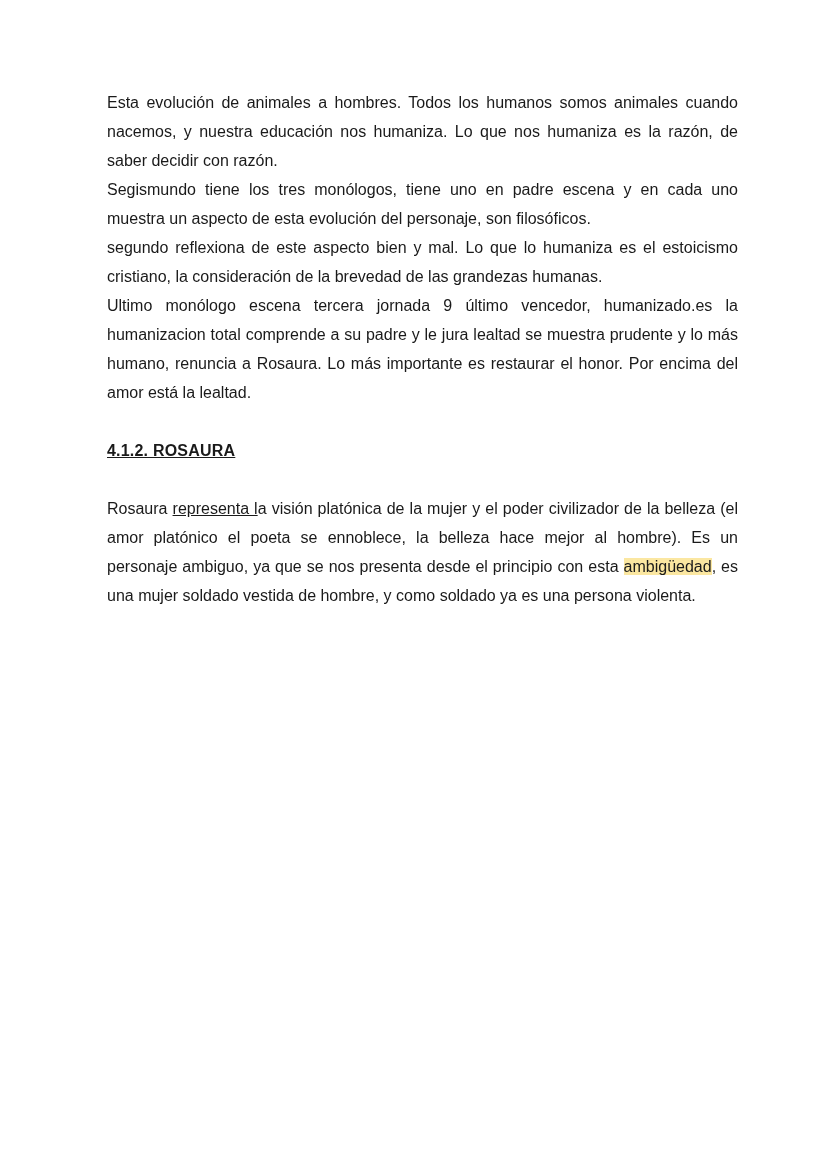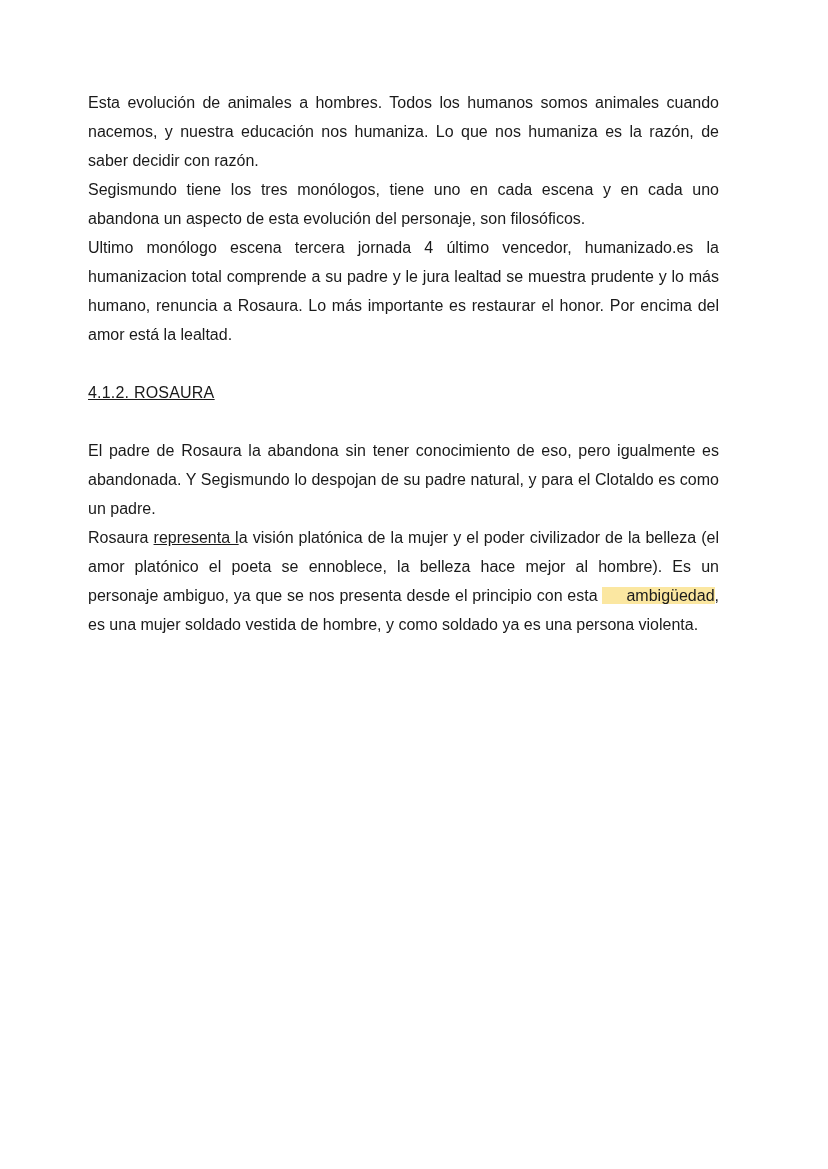--- a/index.html
+++ b/index.html
@@ -15,21 +15,21 @@
     overflow: hidden;
   }
   .page {
     position: relative;
     width: 828px;
     height: 1169px;
     background: #ffffff;
   }
   .doc {
     position: absolute;
-    left: 88px;
+    left: 107px;
     top: 88px;
     width: 631px;
     font-size: 16px;
     line-height: 29px;
     text-align: justify;
     text-justify: inter-word;
   }
   .doc p.paragraph {
     margin: 0;
   }
@@ -40,28 +40,27 @@
     font-weight: bold;
     text-decoration: underline;
     text-align: left;
     letter-spacing: 0.2px;
   }
   .u {
     text-decoration: underline;
   }
   .hl {
     background: var(--hl-color, #fbe7a1);
-    padding-left: 24px;
   }
 </style>
 </head>
 <body style="--text-color: #1a1a1a; --hl-color: #fbe7a1;">
 
 <div class="page">
   <div class="doc">
       <p class="paragraph"><span>Esta evolución de animales a hombres. Todos los humanos somos animales cuando nacemos, y nuestra educación nos humaniza. Lo que nos humaniza es la razón, de saber decidir con razón.</span></p>
-      <p class="paragraph"><span>Segismundo tiene los tres monólogos, tiene uno en cada escena y en cada uno abandona un aspecto de esta evolución del personaje, son filosóficos.</span></p>
-      <p class="paragraph"><span>Ultimo monólogo escena tercera jornada 4 último vencedor, humanizado.es la humanizacion total comprende a su padre y le jura lealtad se muestra prudente y lo más humano, renuncia a Rosaura. Lo más importante es restaurar el honor. Por encima del amor está la lealtad.</span></p>
-      <h3 class="heading"><span class="u" style="font-weight: normal;">4.1.2. ROSAURA</span></h3>
-      <p class="paragraph"><span>El padre de Rosaura la abandona sin tener conocimiento de eso, pero igualmente es abandonada. Y Segismundo lo despojan de su padre natural, y para el Clotaldo es como un padre.</span></p>
+      <p class="paragraph"><span>Segismundo tiene los tres monólogos, tiene uno en padre escena y en cada uno muestra un aspecto de esta evolución del personaje, son filosóficos.</span></p>
+      <p class="paragraph"><span>segundo reflexiona de este aspecto bien y mal. Lo que lo humaniza es el estoicismo cristiano, la consideración de la brevedad de las grandezas humanas.</span></p>
+      <p class="paragraph"><span>Ultimo monólogo escena tercera jornada 9 último vencedor, humanizado.es la humanizacion total comprende a su padre y le jura lealtad se muestra prudente y lo más humano, renuncia a Rosaura. Lo más importante es restaurar el honor. Por encima del amor está la lealtad.</span></p>
+      <h3 class="heading"><span class="u" style="font-weight: bold;">4.1.2. ROSAURA</span></h3>
       <p class="paragraph"><span>Rosaura </span><span class="u">representa l</span><span>a visión platónica de la mujer y el poder civilizador de la belleza (el amor platónico el poeta se ennoblece, la belleza hace mejor al hombre). Es un personaje ambiguo, ya que se nos presenta desde el principio con esta </span><span class="hl">ambigüedad</span><span>, es una mujer soldado vestida de hombre, y como soldado ya es una persona violenta.</span></p>
     </div>
 </div>
 
 </body></html>

